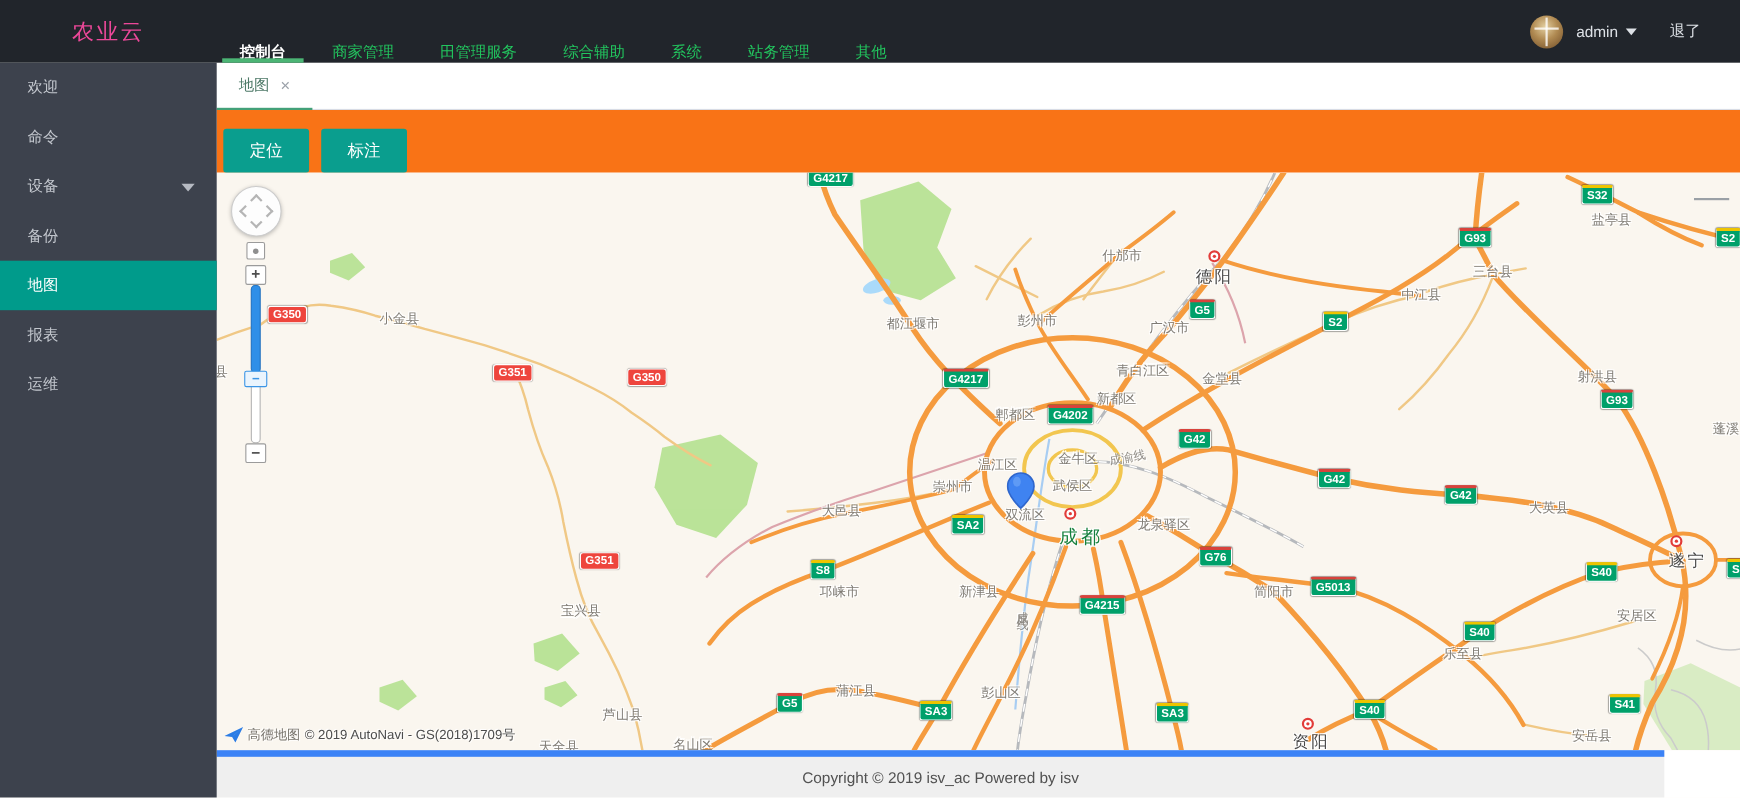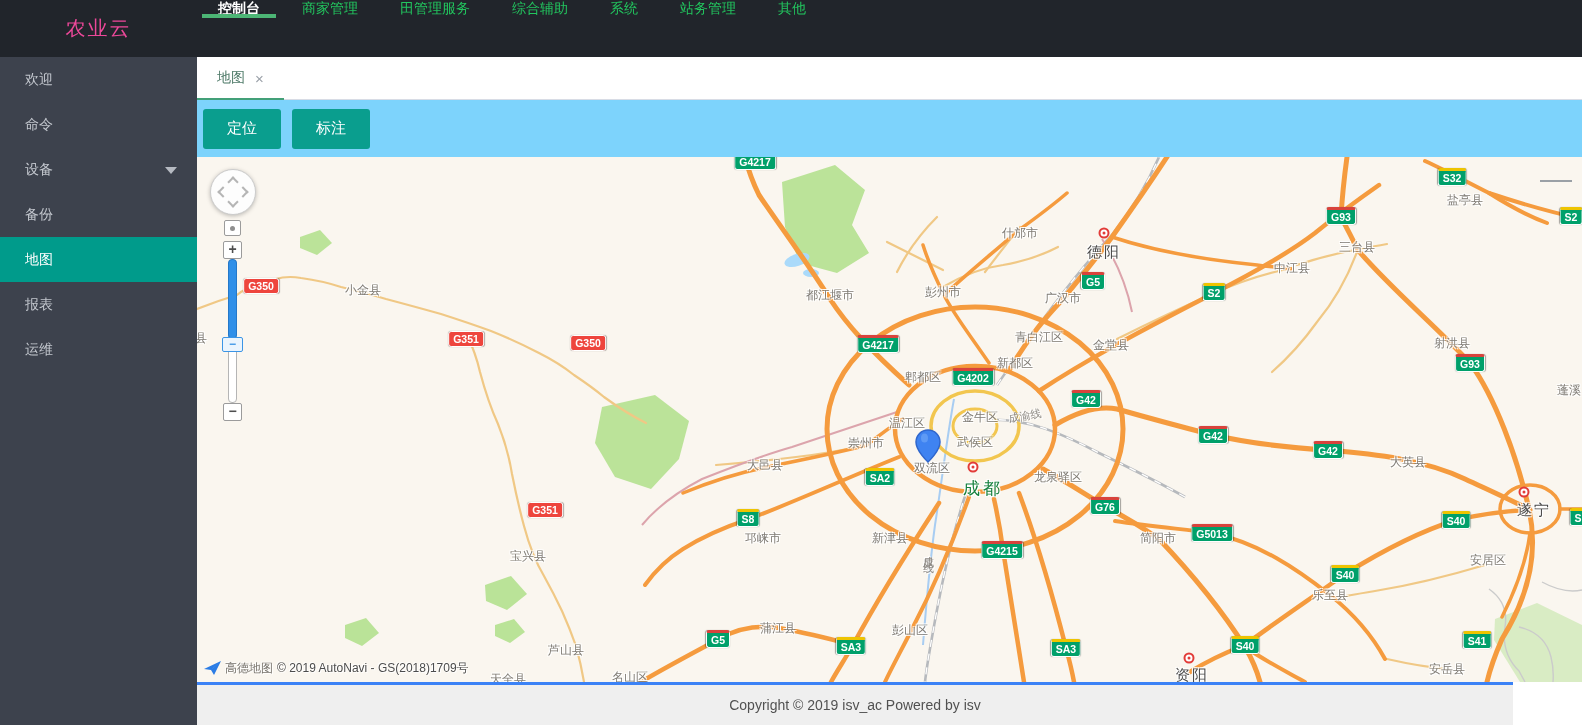--- a/index.html
+++ b/index.html
@@ -4,21 +4,21 @@
 <style>
   html,body{margin:0;padding:0;width:1582px;height:725px;overflow:hidden;
     font-family:"Liberation Sans","DejaVu Sans",sans-serif;background:#fff;}
   *{box-sizing:border-box;}
 
   
   .navbar{position:absolute;top:0;left:0;width:1582px;height:57px;background:#21252b;
     display:flex;align-items:stretch;z-index:30;}
   .logo{width:197px;display:flex;align-items:center;justify-content:center;
     color:#ec4899;font-size:20px;letter-spacing:2px;}
-  .nav-items{display:flex;align-items:flex-start;}
+  .nav-items{display:flex;align-items:flex-end;}
   .nav-item{display:flex;align-items:center;padding:0 21px;color:#22c55e;font-size:14px;
     position:relative;cursor:pointer;white-space:nowrap;}
   .nav-item.active{color:#fff;font-weight:bold;}
   .nav-item.active::after{content:"";position:absolute;left:5px;right:5px;bottom:0;height:4px;background:#4cb575;}
   .nav-right{margin-left:auto;display:flex;align-items:center;padding-right:36px;color:#dde1e6;font-size:14px;}
   .avatar{width:30px;height:30px;border-radius:50%;position:relative;overflow:hidden;cursor:pointer;
     background:radial-gradient(circle at 45% 35%,#e3cfa0 0%,#b08a52 45%,#6d4a26 100%);}
   .avatar::before{content:"";position:absolute;left:14px;top:2px;width:2px;height:26px;background:rgba(255,255,255,.8);}
   .avatar::after{content:"";position:absolute;left:4px;top:11px;width:22px;height:2px;background:rgba(255,255,255,.8);}
   .user-name{margin-left:12px;cursor:pointer;display:flex;align-items:center;}
@@ -33,21 +33,21 @@
   .side-item.active{background:#009b8b;color:#fff;}
   .side-caret{position:absolute;right:20px;top:20px;width:0;height:0;
     border-left:6px solid transparent;border-right:6px solid transparent;border-top:7px solid #b6bac2;}
 
   
   .content{position:absolute;top:57px;left:197px;width:1385px;height:668px;background:#fff;}
   .tabbar{height:43px;border-bottom:1px solid #d8dce5;display:flex;align-items:stretch;background:#fff;}
   .tab{display:flex;align-items:center;padding:0 20px;font-size:14px;color:#4e7a68;position:relative;cursor:pointer;}
   .tab .tab-close{margin-left:10px;color:#9aa0a8;font-size:15px;cursor:pointer;}
   .tab.active::after{content:"";position:absolute;left:0;right:0;bottom:-1px;height:2px;background:#43a078;}
-  .toolbar{height:57px;display:flex;align-items:center;background:#7dd3fc;padding-left:6px;}
+  .toolbar{height:57px;display:flex;align-items:flex-end;background:#f97316;padding-left:6px;}
   .btn-teal{min-width:78px;height:40px;margin-right:11px;background:#0a9e8e;color:#fff;border:none;
     border-radius:3px;font-size:15px;cursor:pointer;padding:0 22px;
     font-family:"Liberation Sans","DejaVu Sans",sans-serif;}
 
   
   .map-wrap{position:absolute;top:100px;left:0;width:1385px;height:525px;overflow:hidden;background:#faf6ef;cursor:grab;}
   .map-svg{position:absolute;left:0;top:0;}
   .overlays{position:absolute;left:0;top:0;width:1385px;height:525px;}
   .city{position:absolute;transform:translate(-50%,-50%);font-size:12px;color:#7f7b74;white-space:nowrap;
     text-shadow:1px 1px 0 #fff,-1px -1px 0 #fff,1px -1px 0 #fff,-1px 1px 0 #fff;}
@@ -89,37 +89,45 @@
   .zoom-handle{position:absolute;left:25px;top:180px;width:21px;height:15px;background:#eaf4fd;
     border:1px solid #3b95e6;border-radius:2px;color:#3b95e6;text-align:center;line-height:12px;
     font-size:12px;font-weight:bold;cursor:grab;}
   .scale-bar{position:absolute;left:1343px;top:23px;width:32px;height:2px;background:#9aa0a6;}
 
   .attribution{position:absolute;left:7px;bottom:5px;display:flex;align-items:center;font-size:12px;color:#4c4c4c;
     text-shadow:1px 1px 0 rgba(255,255,255,.9),-1px -1px 0 rgba(255,255,255,.9);}
   .amap-brand{color:#77736c;margin:0 4px 0 3px;cursor:pointer;}
 
   
-  .footer{position:absolute;left:0;bottom:0;width:1316px;height:43px;background:#efefef;border-top:3px solid #3b82f6;
+  .footer{position:absolute;left:0;bottom:0;width:1316px;height:43px;background:#efefef;border-top:6px solid #3b82f6;
     display:flex;align-items:center;justify-content:center;color:#515151;font-size:14px;}
 </style>
 </head>
 <body>
 
 <div class="navbar">
   <div class="logo">农业云</div>
   <div class="nav-items" id="nav-items">
       <div class="nav-item active">控制台</div>
       <div class="nav-item">商家管理</div>
       <div class="nav-item">田管理服务</div>
       <div class="nav-item">综合辅助</div>
       <div class="nav-item">系统</div>
       <div class="nav-item">站务管理</div>
       <div class="nav-item">其他</div>
     </div>
+  <div class="nav-right">
+    <div class="avatar"></div>
+    <div class="user-name">
+      <span>admin</span>
+      <span class="caret"></span>
+    </div>
+    <div class="logout">退了</div>
+  </div>
 </div>
 
 <div class="sidebar" id="sidebar">
     <div class="side-item">欢迎</div>
     <div class="side-item">命令</div>
     <div class="side-item">设备<span class="side-caret"></span></div>
     <div class="side-item">备份</div>
     <div class="side-item active">地图</div>
     <div class="side-item">报表</div>
     <div class="side-item">运维</div>

